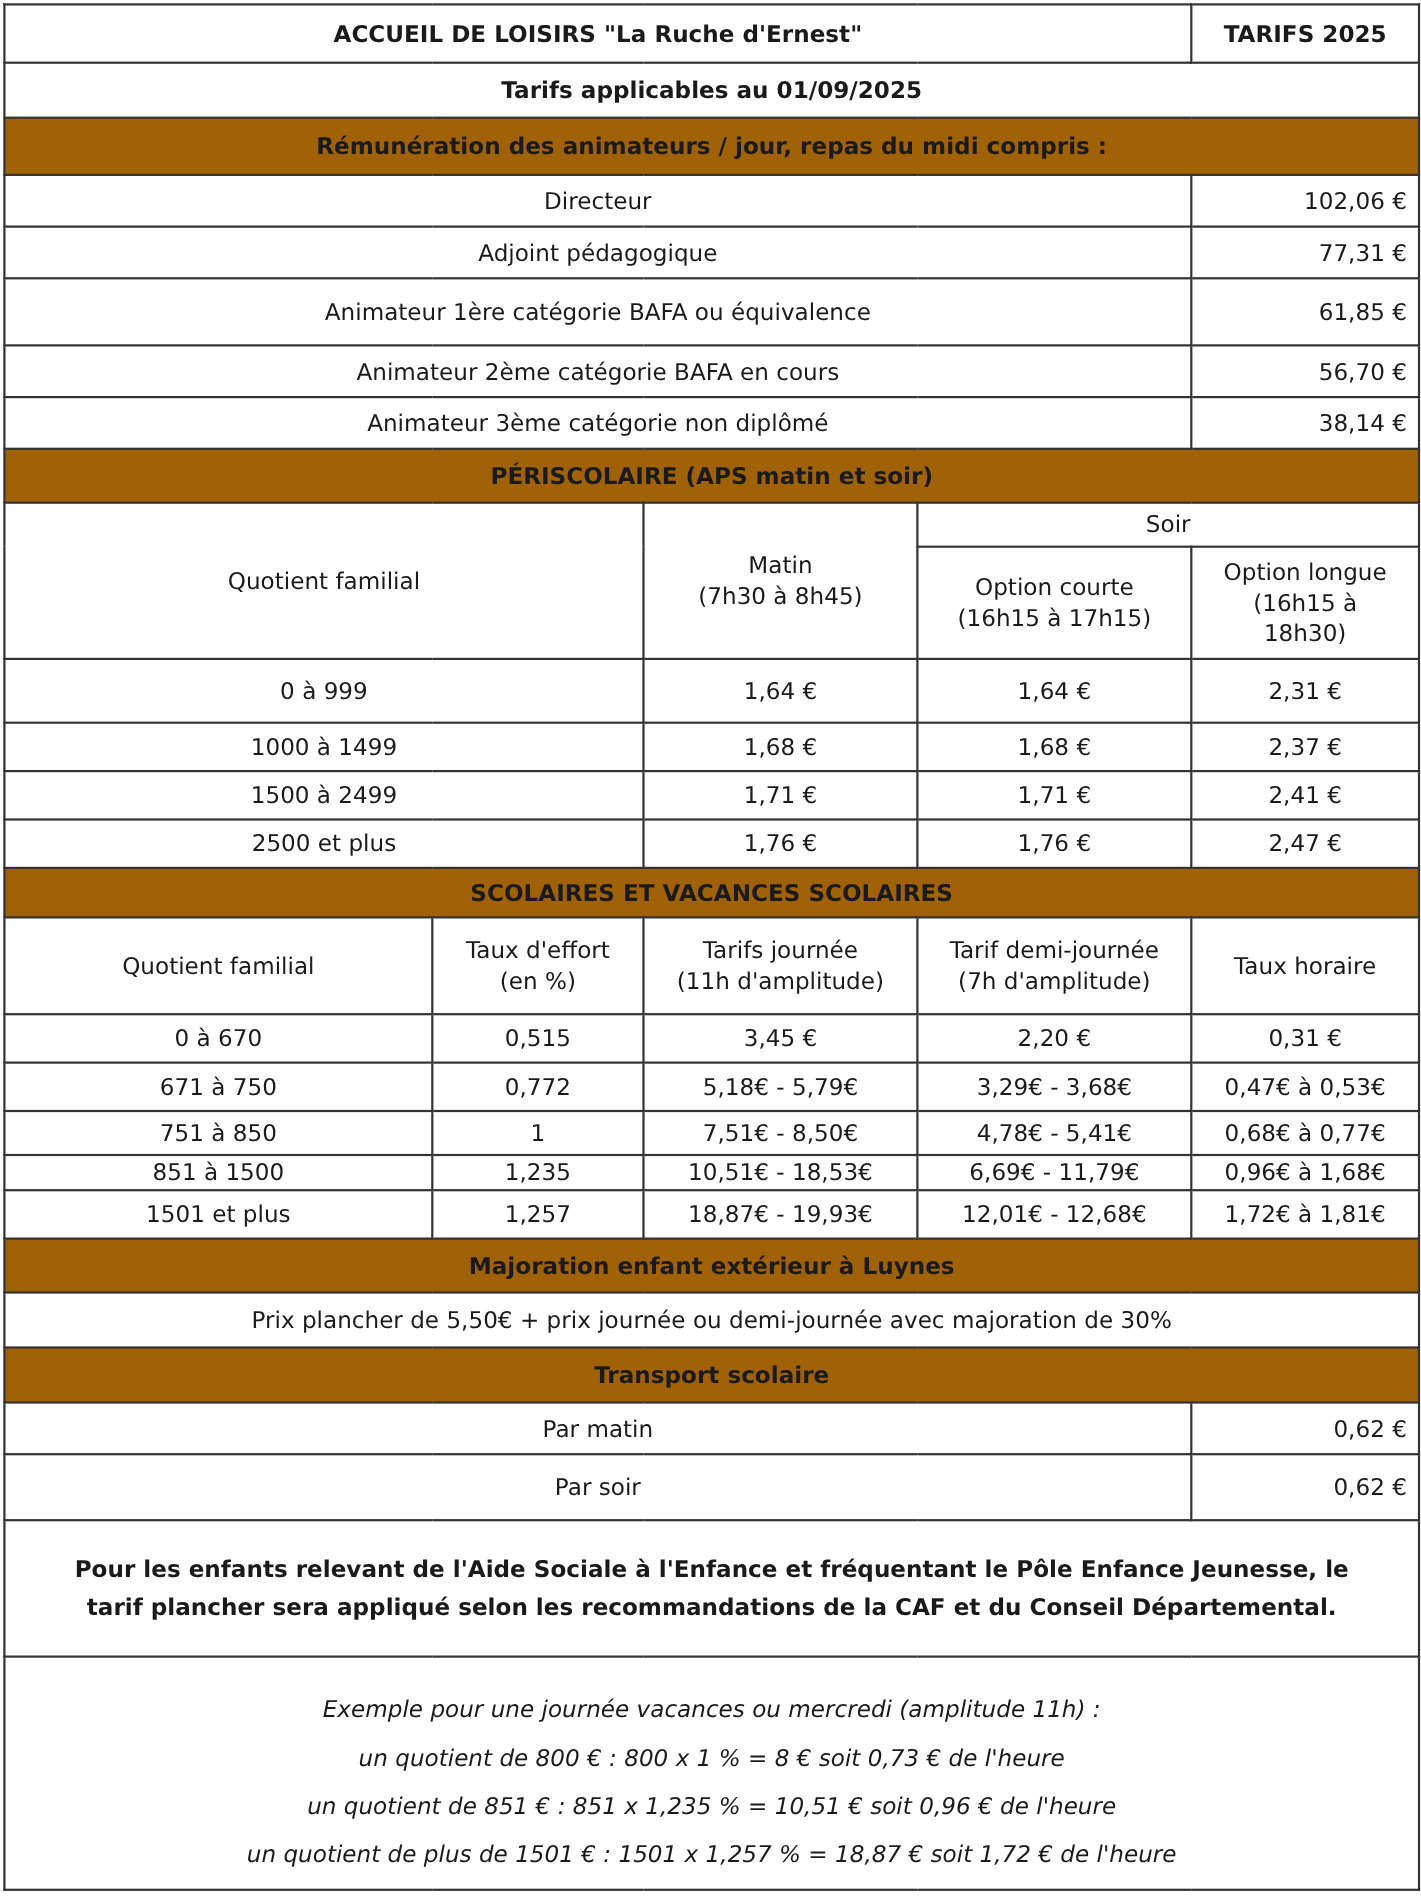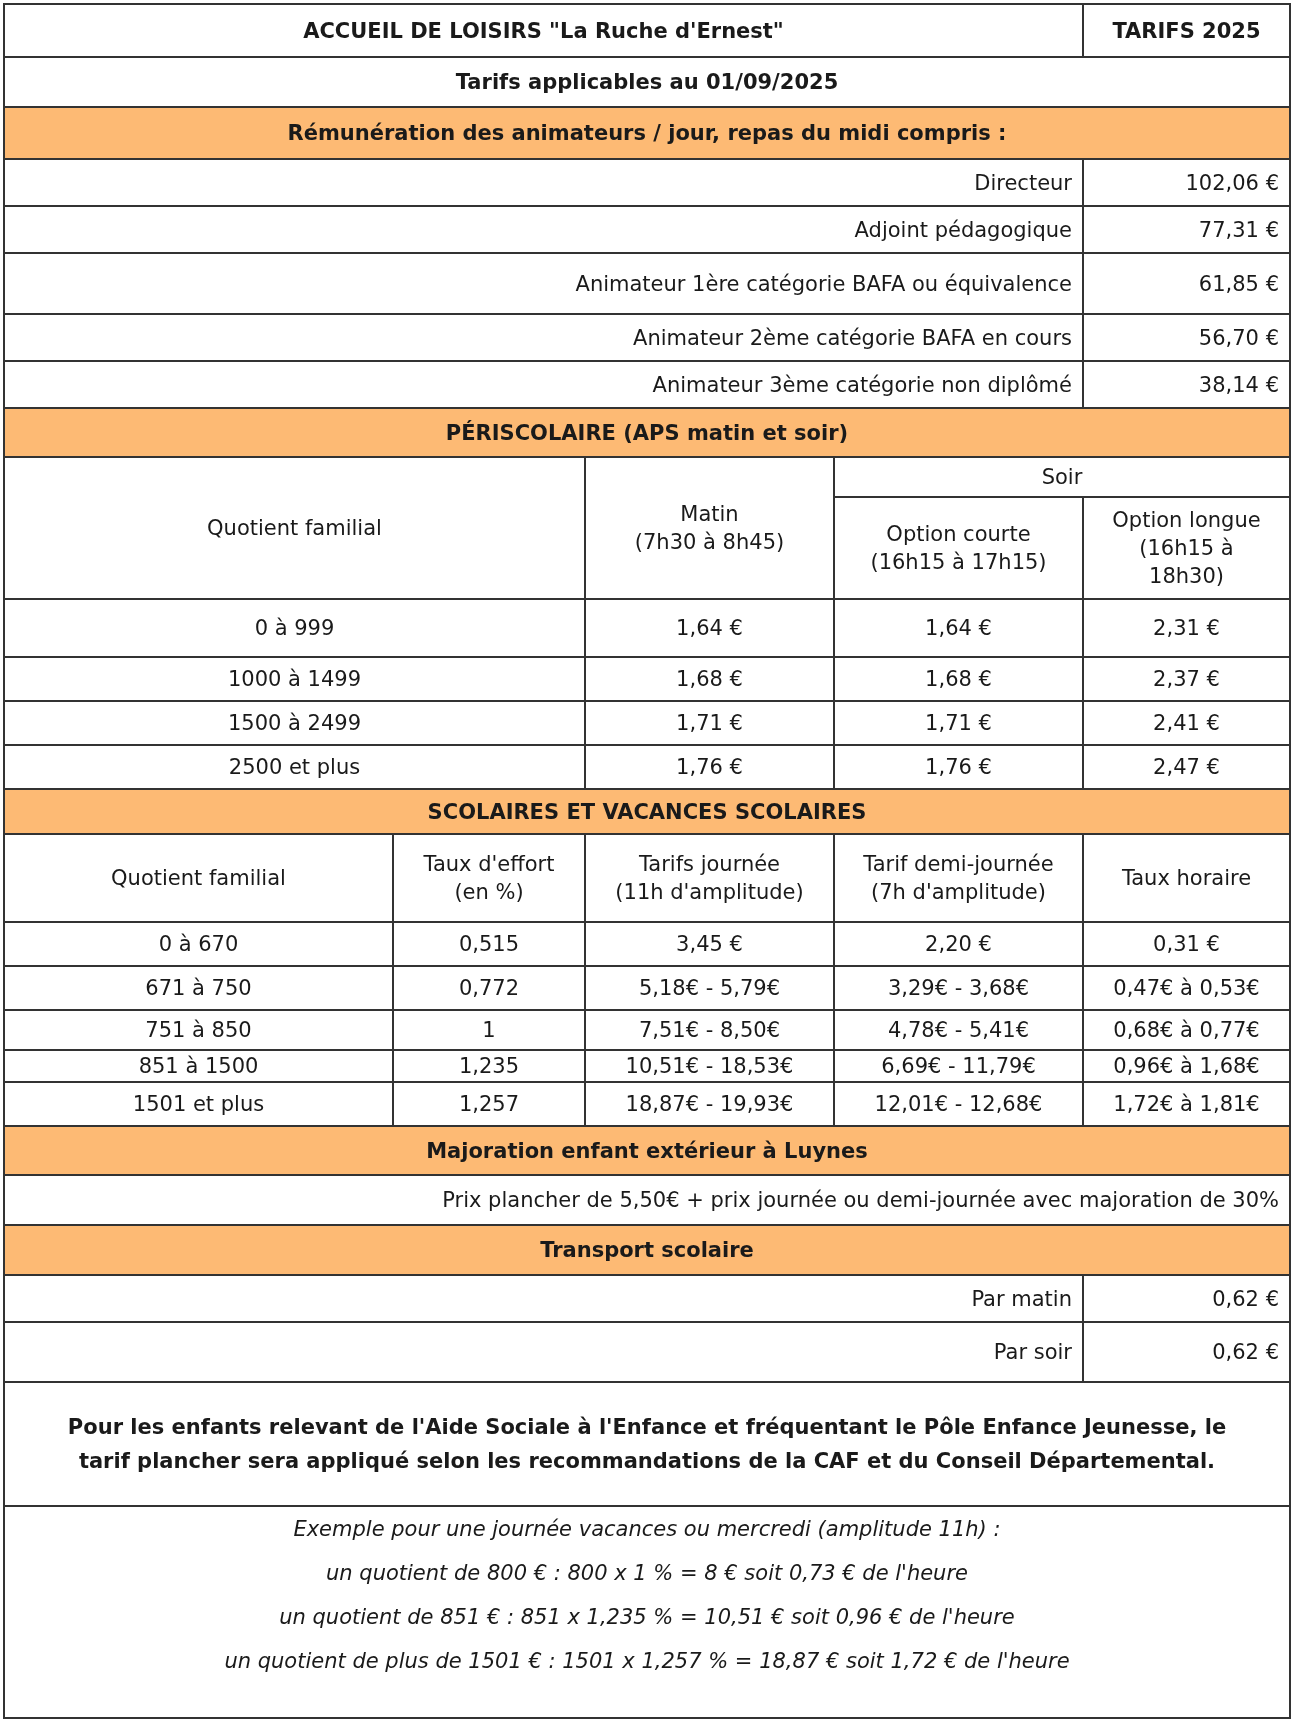--- a/index.html
+++ b/index.html
@@ -1,25 +1,25 @@
 <!DOCTYPE html>
 <html><head>
 <meta charset="utf-8">
 <style>
   html, body { margin: 0; padding: 0; background: #ffffff; }
   body { width: 1292px; height: 1724px; position: relative; overflow: hidden;
          font-family: "DejaVu Sans", sans-serif; color: #1a1a1a; }
   .sheet { position: absolute; left: 3px; top: 3px; width: 1286px; height: 1718px; }
   table { border-collapse: collapse; width: 1286px; table-layout: fixed; }
   td { border: 2px solid #333; padding: 0 10px; font-size: 21px; line-height: 28px; vertical-align: middle; }
-  .hdr { background: #fdba74; font-weight: bold; text-align: center; }
+  .hdr { background: #a16207; font-weight: bold; text-align: center; }
   .bold { font-weight: bold; }
   .c { text-align: center; }
   .r { text-align: right; margin-left: 32px; }
-  .l { text-align: right; }
+  .l { text-align: center; }
   .italic { font-style: italic; }
   p { margin: 0; }
 </style>
 </head>
 <body>
 
 <div class="sheet">
 <table>
   <colgroup>
     <col style="width:389px">
@@ -184,21 +184,21 @@
   </tr>
 
   <tr style="height:124px">
     <td colspan="5" class="c bold">
       <p style="line-height:34px">Pour les enfants relevant de l'Aide Sociale à l'Enfance et fréquentant le Pôle Enfance Jeunesse, le</p>
       <p style="line-height:34px">tarif plancher sera appliqué selon les recommandations de la CAF et du Conseil Départemental.</p>
     </td>
   </tr>
 
   <tr style="height:212px">
-    <td colspan="5" class="c italic" style="vertical-align:top; padding-top:0;">
+    <td colspan="5" class="c italic" style="vertical-align:top; padding-top:25px;">
       <p style="line-height:44px">Exemple pour une journée vacances ou mercredi (amplitude 11h) :</p>
       <p style="line-height:44px">un quotient de 800 € : 800 x 1 % = 8 € soit 0,73 € de l'heure</p>
       <p style="line-height:44px">un quotient de 851 € : 851 x 1,235 % = 10,51 € soit 0,96 € de l'heure</p>
       <p style="line-height:44px">un quotient de plus de 1501 € : 1501 x 1,257 % = 18,87 € soit 1,72 € de l'heure</p>
     </td>
   </tr>
 </tbody>
     </table>
 </div>
 

